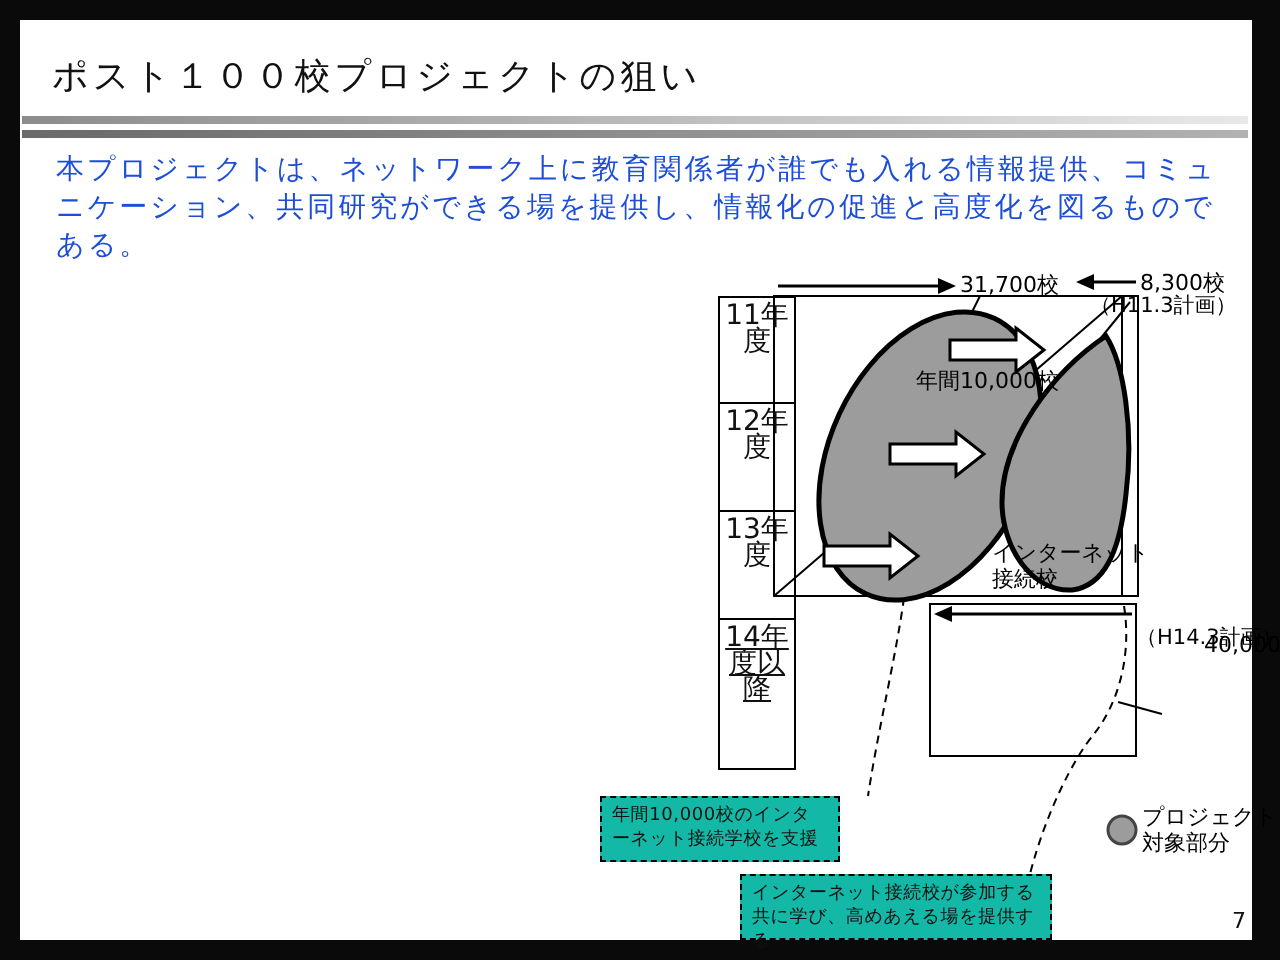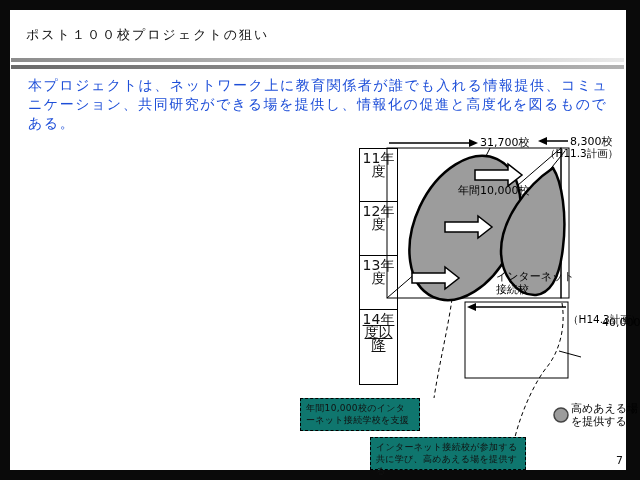--- a/index.html
+++ b/index.html
@@ -3,21 +3,21 @@
 <meta charset="utf-8">
 <style>
   * { margin:0; padding:0; box-sizing:border-box; }
   html,body { width:640px; height:480px; }
   body { background:#000; font-family:"DejaVu Sans", sans-serif; }
   #frame { position:relative; width:640px; height:480px; background:#0a0a0a; overflow:hidden; }
   #slide { position:absolute; left:10px; top:10px; width:616px; height:460px; background:#ffffff; color:#000; }
 
   .abs { position:absolute; }
 
-  .title { left:16px; top:16px; font-size:13px; letter-spacing:2px; color:#111; white-space:nowrap; }
+  .title { left:16px; top:16px; font-size:18px; letter-spacing:2px; color:#111; white-space:nowrap; }
   .rule1 { left:1px; top:48px; width:613px; height:4px;
            background:linear-gradient(to right,#8c8c8c,#e9e9e9); }
   .rule2 { left:1px; top:55px; width:613px; height:4px;
            background:linear-gradient(to right,#6a6a6a,#b2b2b2); }
 
   .intro { left:18px; top:66px; width:594px; font-size:14px; line-height:19px;
            letter-spacing:1.5px; color:#1d4ed8; }
 
   .objectives { left:20px; top:138px; width:327px; height:197px; border:1px solid #000;
                 padding:6px 5px; font-size:12px; line-height:16px; letter-spacing:0.5px; color:#111; }
@@ -41,21 +41,21 @@
   .lbl-8300       { left:560px; top:125px; }
   .lbl-8300-plan  { left:535px; top:137px; font-size:10.5px; }
   .lbl-unconn     { left:385px; top:150px; width:82px; }
   .lbl-annual     { left:448px; top:174px; }
   .lbl-conn       { left:486px; top:260px; width:80px; }
   .lbl-40000      { left:561px; top:306px;margin-left:31px; }
   .lbl-40000-plan { left:558px; top:303px; font-size:10.5px; }
   .lbl-highspeed  { left:573px; top:336px; width:48px; }
   .lbl-legend     { left:561px; top:392px; width:70px; }
 
-  .note { position:absolute; background:#0f766e; border:1px dashed #000;
+  .note { position:absolute; background:#14b8a6; border:1px dashed #000;
           font-size:9px; line-height:12px; letter-spacing:0.3px; color:#111;
           word-break:break-all; padding:3px 5px; }
   .note1 { left:290px; top:388px; width:120px; height:33px; }
   .note2 { left:360px; top:427px; width:156px; height:33px; }
 
   .pagenum { left:606px; top:444px; font-size:11px; color:#111; }
 </style>
 </head>
 <body>
 
@@ -110,17 +110,17 @@
     <div class="abs dlabel lbl-8300">8,300校</div>
     <div class="abs dlabel lbl-8300-plan">（H11.3計画）</div>
     <div class="abs dlabel lbl-annual">年間10,000校</div>
     <div class="abs dlabel wrap lbl-conn">インターネット接続校</div>
     <div class="abs dlabel lbl-40000">40,000校</div>
     <div class="abs dlabel lbl-40000-plan">（H14.3計画）</div>
 
     <div class="note note1">年間10,000校のインターネット接続学校を支援</div>
     <div class="note note2">インターネット接続校が参加する共に学び、高めあえる場を提供する</div>
 
-    <div class="abs dlabel wrap lbl-legend">高めあえる場を提供する</div>
+    <div class="abs dlabel wrap lbl-legend">プロジェクト対象部分</div>
 
     <div class="abs pagenum">7</div>
   </div>
 </div>
 
 </body></html>

